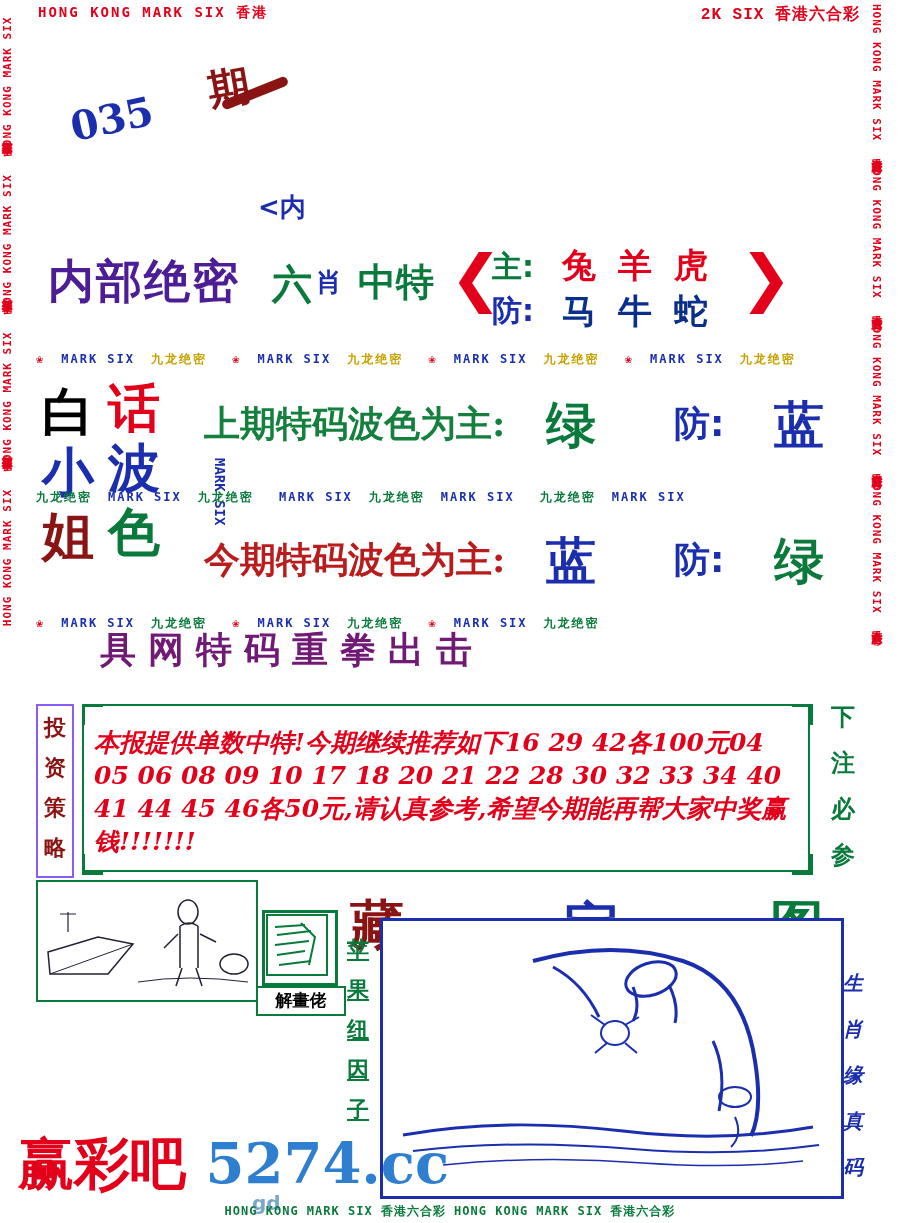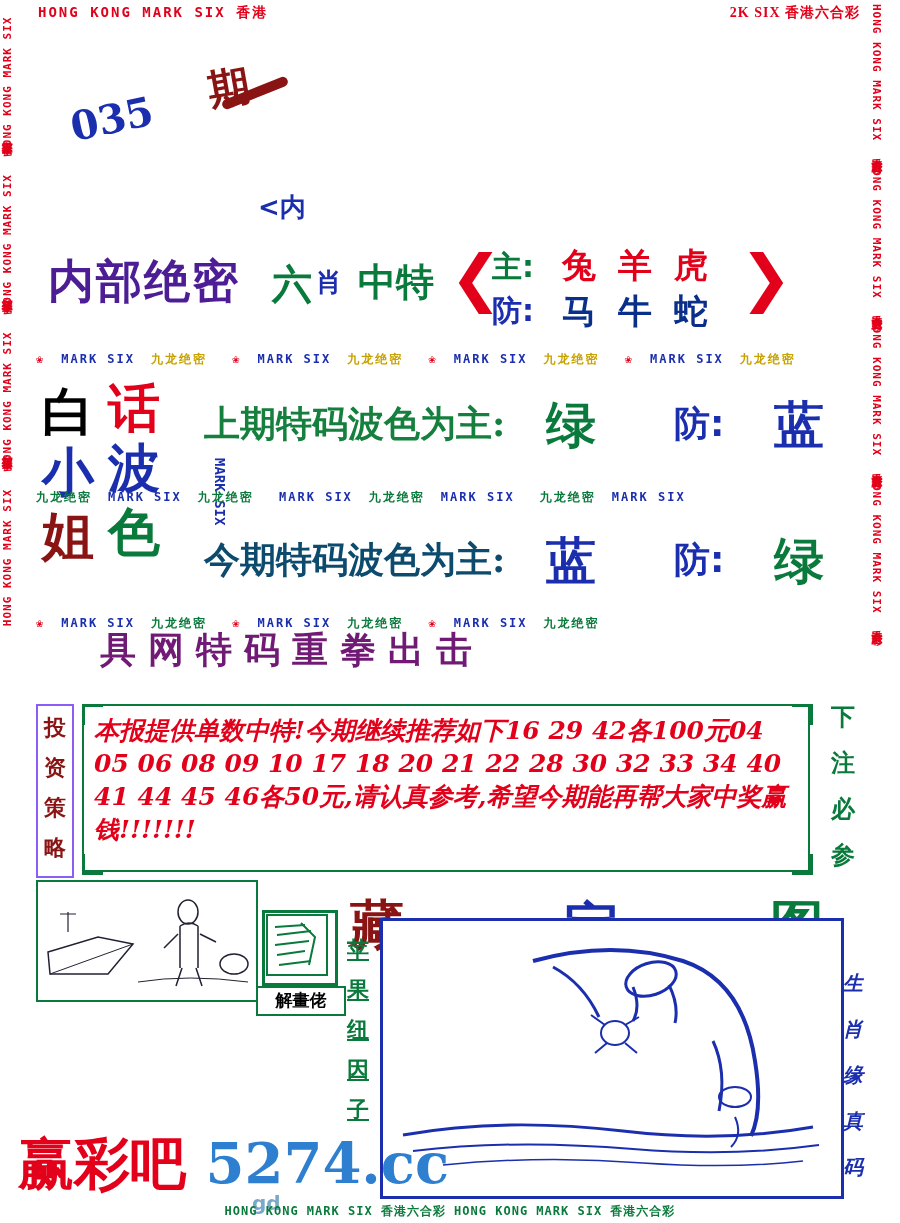--- a/index.html
+++ b/index.html
@@ -13,22 +13,22 @@
   .rail.left{left:0;}
   .rail.right{right:0;}
   .railtxt{writing-mode:vertical-rl;transform:rotate(180deg);white-space:nowrap;
            position:absolute;left:2px;top:4px;}
   .rail.right .railtxt{writing-mode:vertical-rl;transform:none;left:4px;}
   .rail .r1{color:#e2001a;}
 
   .topbar{position:absolute;left:34px;top:0;width:832px;height:26px;}
   .topbar .tl{position:absolute;left:4px;top:4px;color:#e2001a;font-size:14px;font-weight:bold;
        font-family:"DejaVu Sans Mono","Liberation Mono",monospace;letter-spacing:2px;}
-  .topbar .tr{position:absolute;right:6px;top:4px;color:#e2001a;font-size:14px;font-weight:bold;
-       font-family:Liberation Serif, serif;letter-spacing:1px;}
+  .topbar .tr{position:absolute;right:6px;top:4px;color:#e2001a;font-size:16px;font-weight:bold;
+       font-family:Liberation Mono, monospace;letter-spacing:1px;}
 
   .bottombar{position:absolute;left:34px;bottom:0;width:832px;height:24px;
        color:#0a7a3c;font-size:12px;font-weight:bold;text-align:center;line-height:24px;
        font-family:"DejaVu Sans Mono","Liberation Mono",monospace;letter-spacing:1px;}
 
   
   .issue{position:absolute;left:60px;top:40px;width:260px;height:150px;}
   .issue .num{position:absolute;left:10px;top:55px;font-size:40px;color:#1b2fae;font-weight:bold;
        transform:rotate(-12deg);font-family:"DejaVu Serif","Liberation Serif",serif;}
   .issue .qi{position:absolute;left:148px;top:20px;font-size:42px;color:#8a1414;font-weight:bold;
@@ -90,21 +90,21 @@
        font-size:36px;font-weight:bold;color:#701a75;letter-spacing:12px;
        font-family:"DejaVu Serif","Liberation Serif",serif;}
 
   
   .advwrap{position:absolute;left:36px;top:690px;width:828px;height:190px;}
   .advleft{position:absolute;left:0;top:14px;width:34px;height:168px;border:2px solid #8b5cf6;
        color:#8a1414;font-size:22px;font-weight:bold;text-align:center;line-height:40px;padding-top:2px;}
   .advright{position:absolute;right:0;top:4px;width:42px;height:186px;
        color:#0a7a3c;font-size:24px;font-weight:bold;text-align:center;line-height:46px;}
   .advbox{position:absolute;left:46px;top:14px;width:728px;height:168px;border:2px solid #0a7a3c;
-       padding:8px 10px;box-sizing:border-box;}
+       padding:20px 10px;box-sizing:border-box;}
   .advbox p{margin:0;font-size:25px;line-height:33px;color:#e2001a;font-weight:bold;
        font-family:"DejaVu Serif","Liberation Serif",serif;font-style:italic;}
   .corner{position:absolute;width:18px;height:18px;border:3px solid #0a7a3c;}
   .c-tl{left:46px;top:14px;border-right:none;border-bottom:none;}
   .c-tr{left:756px;top:14px;border-left:none;border-bottom:none;}
   .c-bl{left:46px;top:164px;border-right:none;border-top:none;}
   .c-br{left:756px;top:164px;border-left:none;border-top:none;}
 
   
   .thumb{position:absolute;left:36px;top:880px;width:218px;height:118px;border:2px solid #0a7a3c;background:#fff;}
@@ -195,21 +195,21 @@
     <div class="c2" style="color:#1b2fae;">蓝</div>
   </div>
 
   <div class="strip" style="top:486px;">
     <span class="b">九龙绝密</span><span class="d">MARK SIX</span><span class="b">九龙绝密</span>
     <span class="d">MARK SIX</span><span class="b">九龙绝密</span><span class="d">MARK SIX</span>
     <span class="b">九龙绝密</span><span class="d">MARK SIX</span>
   </div>
 
   <div class="waverow" style="top:522px;">
-    <div class="lbl" style="color:#0c4a6e;">今期特码波色为主:</div>
+    <div class="lbl" style="color:#b91c1c;">今期特码波色为主:</div>
     <div class="c1" style="color:#1b2fae;">蓝</div>
     <div class="f">防:</div>
     <div class="c2" style="color:#0a7a3c;">绿</div>
   </div>
 
   <div class="strip" style="top:612px;">
     <span class="a">❀</span><span class="d">MARK SIX</span><span class="b">九龙绝密</span>
     <span class="a">❀</span><span class="d">MARK SIX</span><span class="b">九龙绝密</span>
     <span class="a">❀</span><span class="d">MARK SIX</span><span class="b">九龙绝密</span>
   </div>

